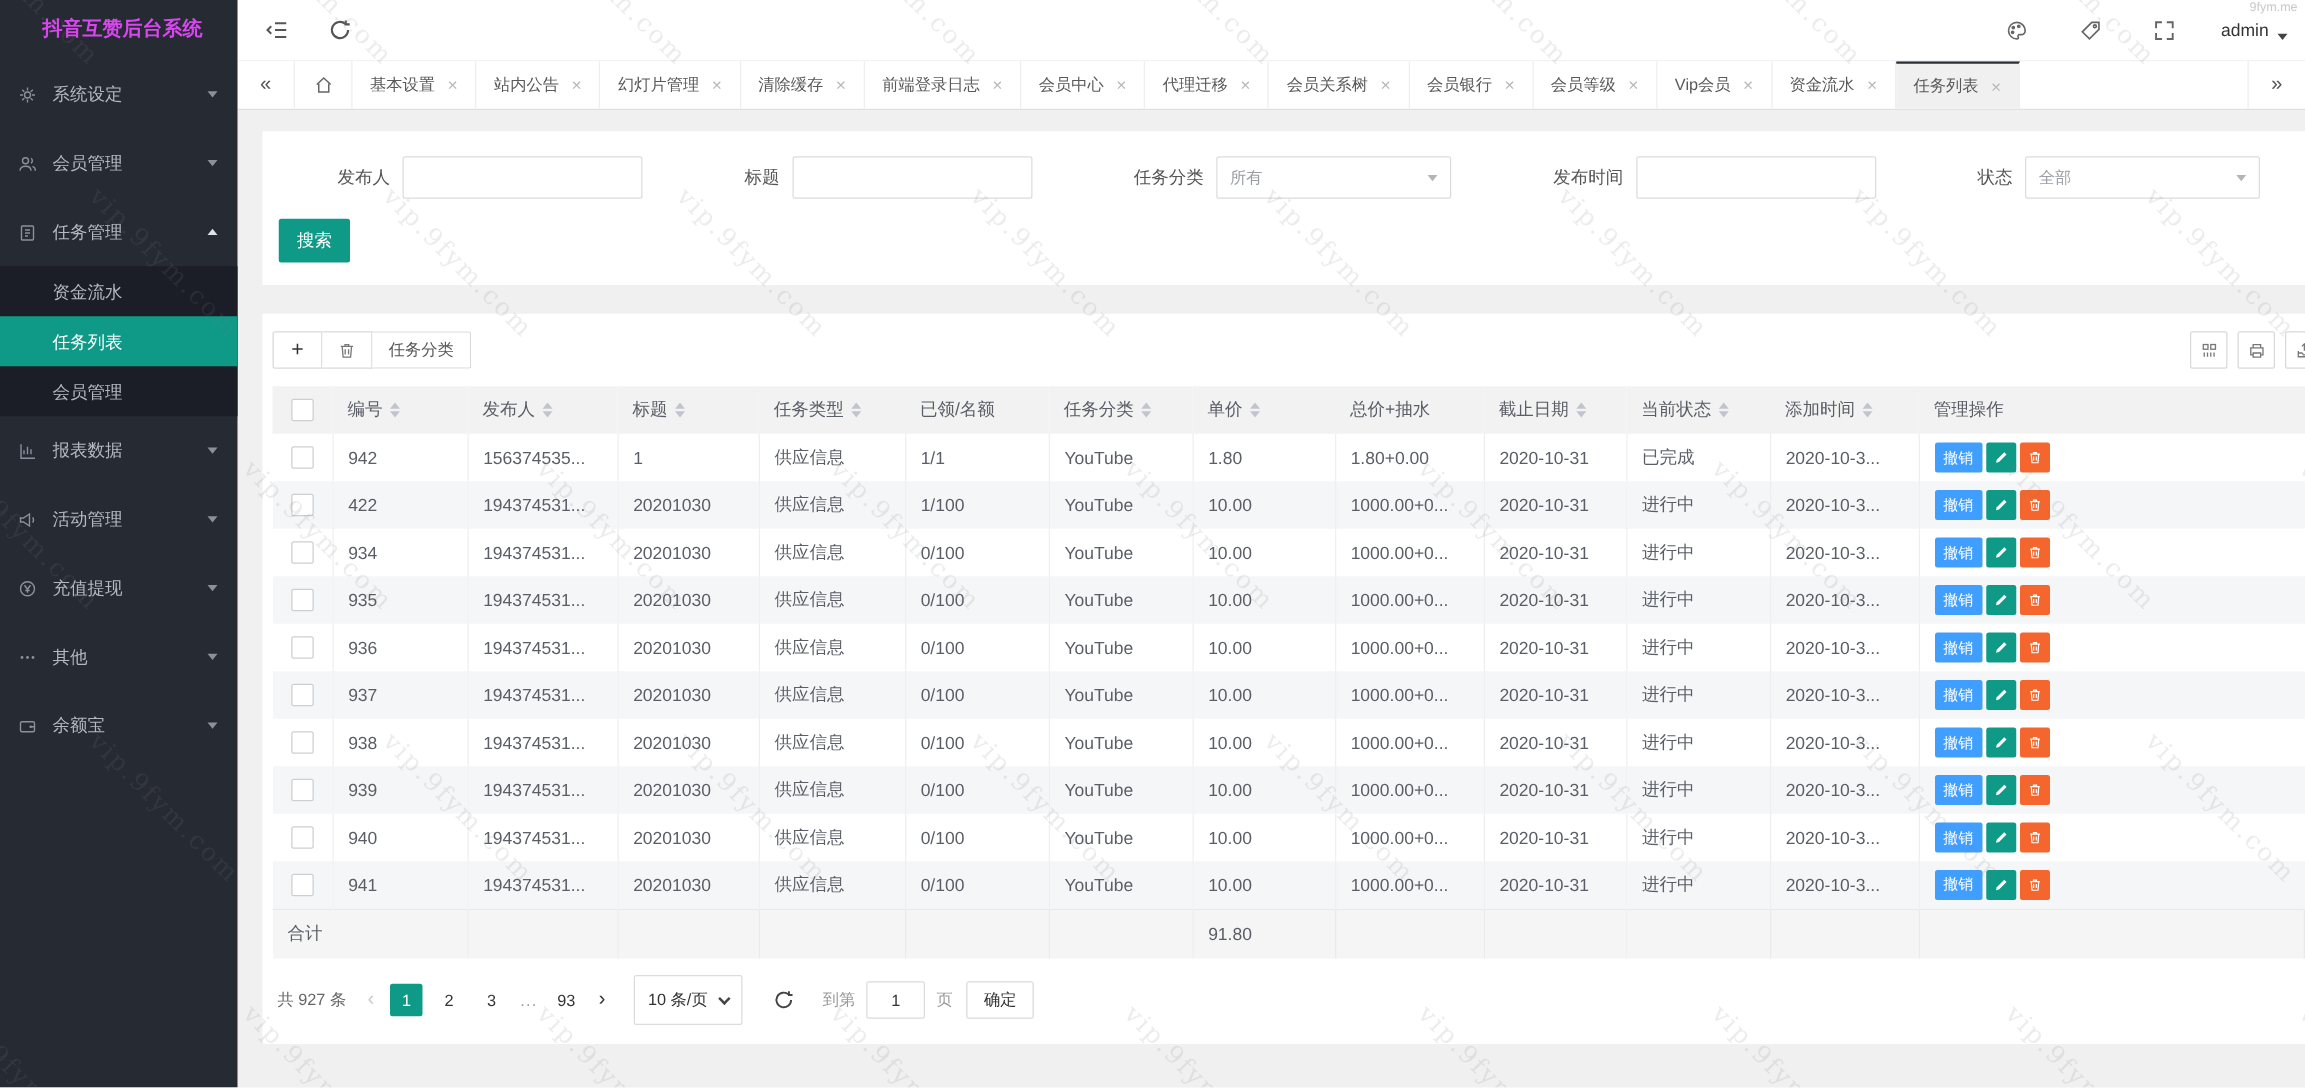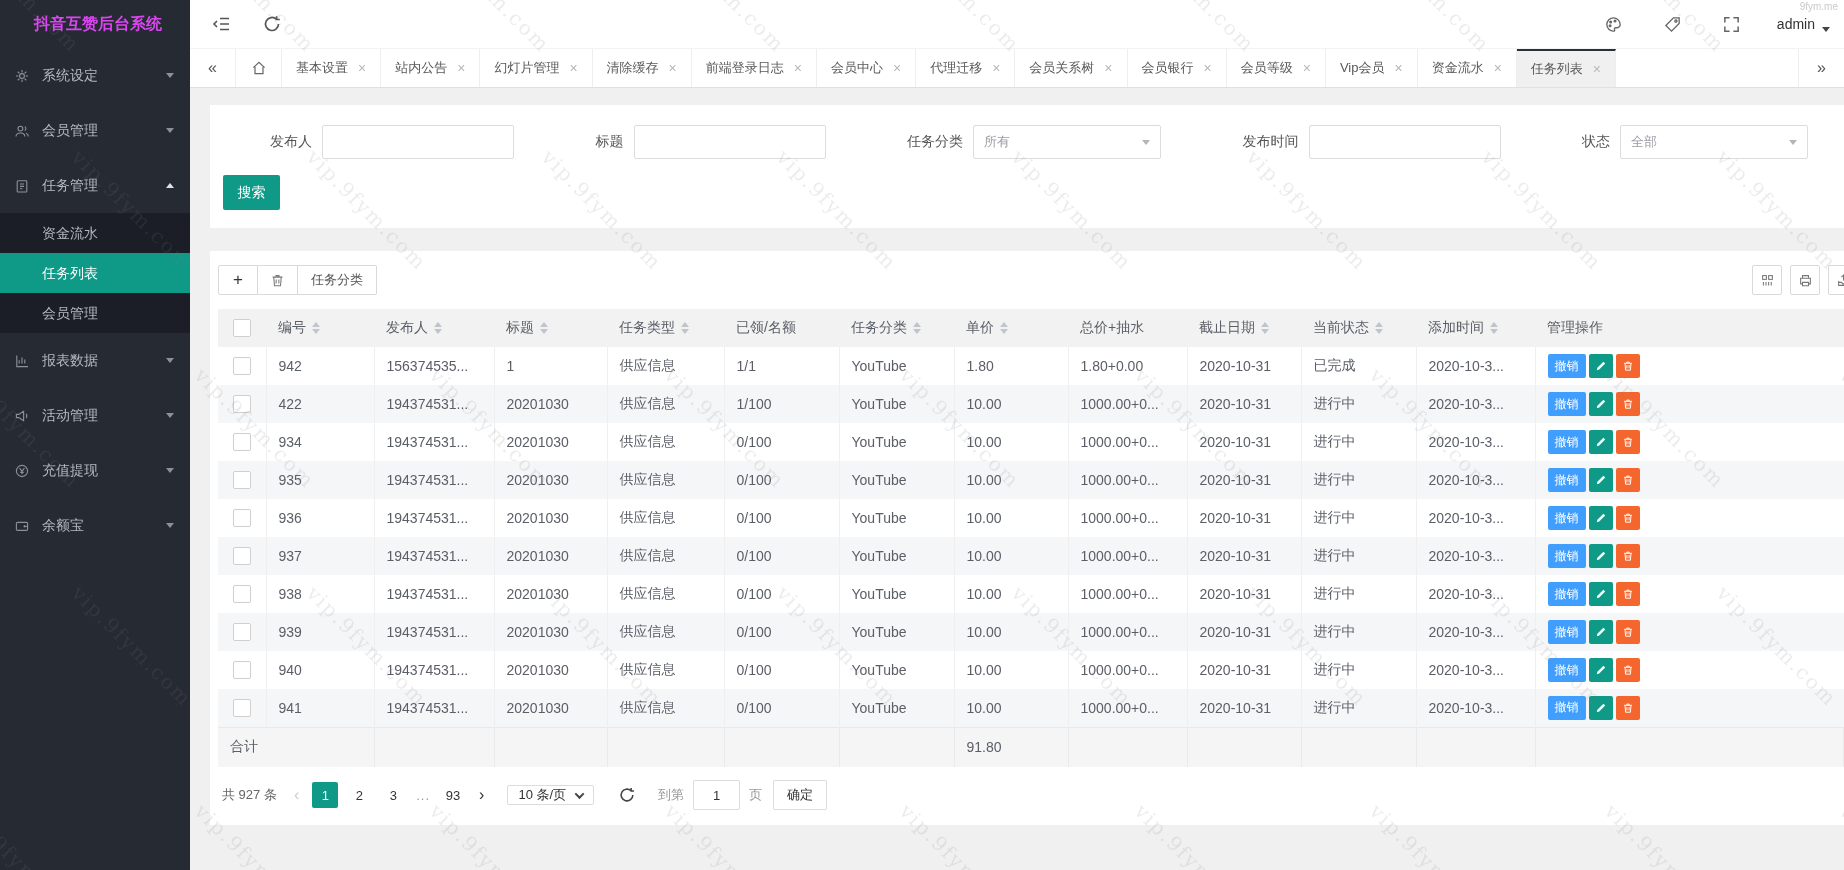--- a/index.html
+++ b/index.html
@@ -81,21 +81,21 @@
 .icn12 svg{width:100%;height:100%}
 
 .pagination{display:flex;align-items:center;padding:13px 0 15px 4px;font-size:13px;color:#666;background:#fff}
 .pg-total{margin-right:8px}
 .pg-arrow{margin:0 9px;font-size:16px;cursor:pointer;color:#333}
 .pg-arrow.prev{color:#ccc}
 .pg-pages{display:flex;align-items:center}
 .pg-num{min-width:26px;height:26px;display:flex;align-items:center;justify-content:center;margin:0 4px;cursor:pointer;color:#333;border-radius:2px;padding:0 4px}
 .pg-num.active{background:#0e9a87;color:#fff}
 .pg-ellipsis{color:#999;margin:0 6px;letter-spacing:1px}
-.pg-size{border:1px solid #dcdcdc;border-radius:2px;height:20px;display:flex;align-items:center;padding:0 10px;margin:0 20px 0 14px;color:#333;cursor:pointer;background:#fff}
+.pg-size{border:1px solid #dcdcdc;border-radius:2px;height:40px;display:flex;align-items:center;padding:0 10px;margin:0 20px 0 14px;color:#333;cursor:pointer;background:#fff}
 .chev{width:7px;height:7px;border-right:2px solid #444;border-bottom:2px solid #444;transform:rotate(45deg) translate(-1px,-1px);margin-left:10px}
 .pg-refresh{width:18px;height:18px;color:#444;margin:0 22px 0 4px;cursor:pointer;display:inline-flex}
 .pg-refresh svg{width:100%;height:100%}
 .pg-goto{color:#999;margin-right:9px}
 .pg-input{width:47px;height:30px;border:1px solid #dcdcdc;border-radius:2px;text-align:center;font-size:13px;color:#333;outline:none}
 .pg-unit{color:#999;margin:0 11px 0 9px}
 .pg-confirm{height:30px;padding:0 13px;border:1px solid #dcdcdc;border-radius:2px;background:#fff;color:#333;font-size:13px;cursor:pointer}
 
 #watermarks{position:absolute;left:0;top:0;width:1844px;height:870px;pointer-events:none;overflow:hidden;z-index:6}
 .wm{position:absolute;font-size:20px;letter-spacing:2px;color:rgba(125,125,125,0.15);transform:rotate(45deg);white-space:nowrap;font-family:"DejaVu Serif",serif}
@@ -163,20 +163,31 @@
           <span class="tri down"></span>
         </div>
         <div class="side-item">
           <span class="icn">
             <svg viewBox="0 0 20 20" fill="none" stroke="currentColor" stroke-width="1.4">
               <circle cx="10" cy="10" r="7"></circle>
               <path d="M7 6.5l3 4 3-4M10 10.5V14M7.8 11.7h4.4"></path>
             </svg>
           </span>
           <span class="side-label">充值提现</span>
+          <span class="tri down"></span>
+        </div>
+        <div class="side-item">
+          <span class="icn">
+            <svg viewBox="0 0 20 20" fill="currentColor">
+              <circle cx="4.5" cy="10" r="1.4"></circle>
+              <circle cx="10" cy="10" r="1.4"></circle>
+              <circle cx="15.5" cy="10" r="1.4"></circle>
+            </svg>
+          </span>
+          <span class="side-label">其他</span>
           <span class="tri down"></span>
         </div>
         <div class="side-item">
           <span class="icn">
             <svg viewBox="0 0 20 20" fill="none" stroke="currentColor" stroke-width="1.4">
               <rect x="3" y="5.5" width="14" height="10" rx="1.5"></rect>
               <path d="M12.5 10.5H17"></path>
               <circle cx="13.2" cy="10.5" r=".6" fill="currentColor"></circle>
             </svg>
           </span>

